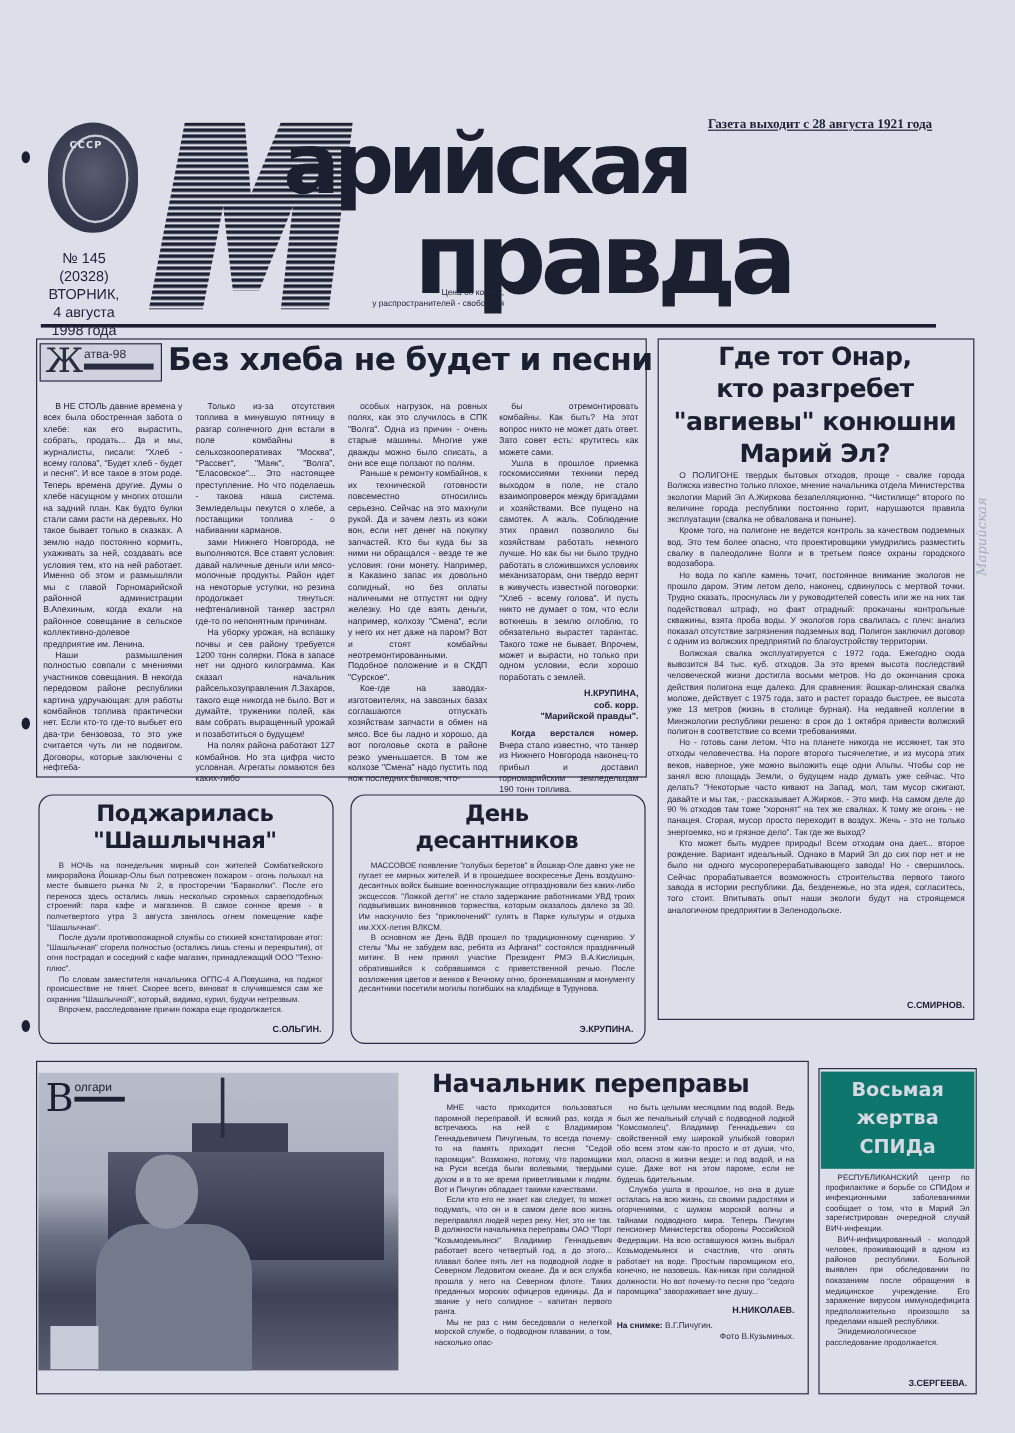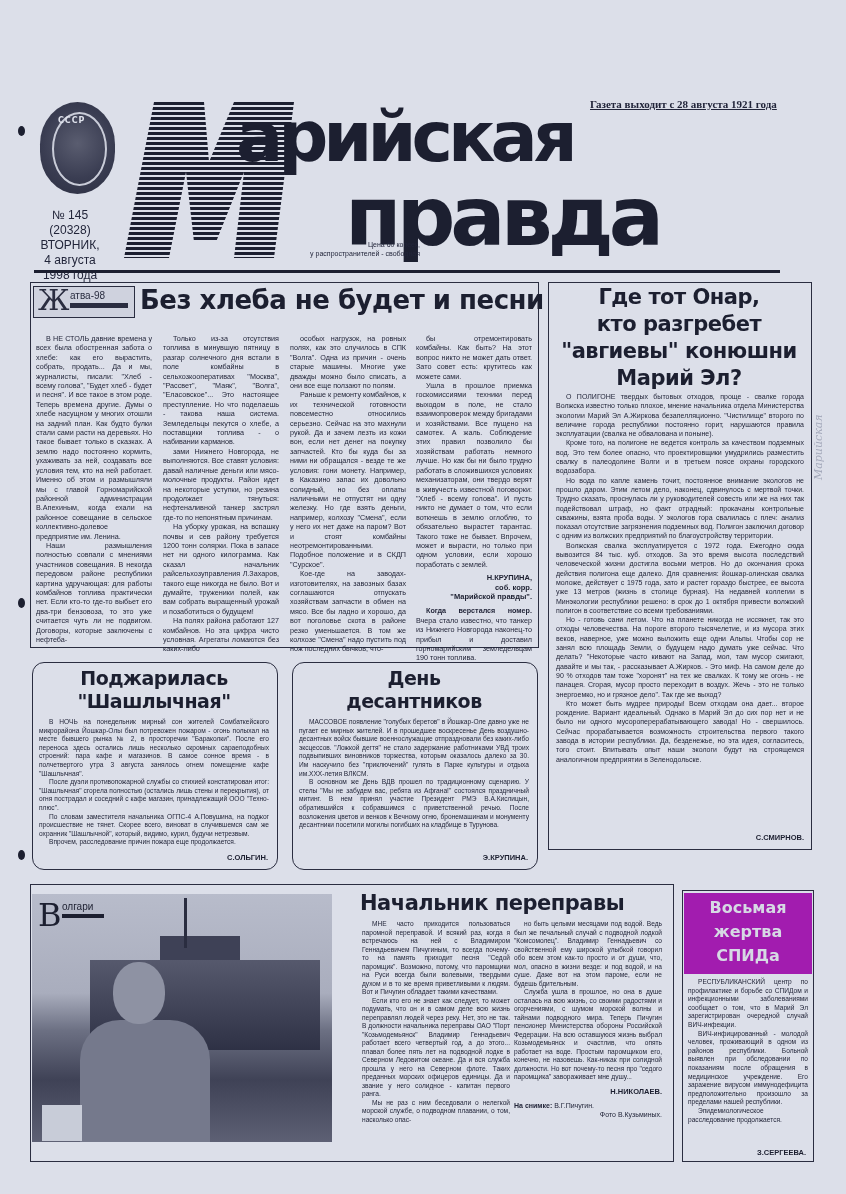--- a/index.html
+++ b/index.html
@@ -42,21 +42,21 @@
   .boat { left:90px; top:960px; width:230px; height:90px; background:linear-gradient(#56596d,#2e3145); }
   .boat-top { left:160px; top:936px; width:80px; height:30px; background:#3e4156; }
   .mast { left:184px; top:898px; width:3px; height:50px; background:#2a2d40; }
   .man-head { left:113px; top:962px; width:52px; height:62px; border-radius:48%; background:#8e92a3; }
   .man-body { left:80px; top:1020px; width:130px; height:122px; border-radius:40px 40px 0 0; background:#75798c; }
   .bollard { left:42px; top:1105px; width:40px; height:36px; background:#c8ccd8; }
   .vol-tag-B { left:38px; top:898px; font-family:"DejaVu Serif", serif; font-size:32px; color:#1c1f30; line-height:34px; }
   .vol-tag-s { left:62px; top:901px; font-family:"Liberation Sans", sans-serif; font-size:10px; color:#1c1f30; }
   .vol-bar { left:62px; top:914px; width:42px; height:4px; background:#1c1f30; }
 
-  .aids-head { left:684px; top:893px; width:128px; height:78px; background:#a21caf; color:#d6d9e4; text-align:center; font-weight:bold; font-size:16px; line-height:24px; padding-top:3px; }
+  .aids-head { left:684px; top:893px; width:128px; height:78px; background:#0f766e; color:#d6d9e4; text-align:center; font-weight:bold; font-size:16px; line-height:24px; padding-top:3px; }
   .margin-note { left:812px; top:330px; width:18px; height:150px; color:#8d93a8; font-family:"DejaVu Serif", serif; font-style:italic; font-size:11px; writing-mode:vertical-rl; transform:rotate(180deg); opacity:.7; }
   .bullet { width:7px; height:10px; border-radius:50%; background:#1c1f30; }
 </style>
 </head>
 <body>
 
 <div class="page">
 
   <div class="abs bullet" style="left:18px;top:126px;"></div>
   <div class="abs bullet" style="left:18px;top:598px;"></div>

